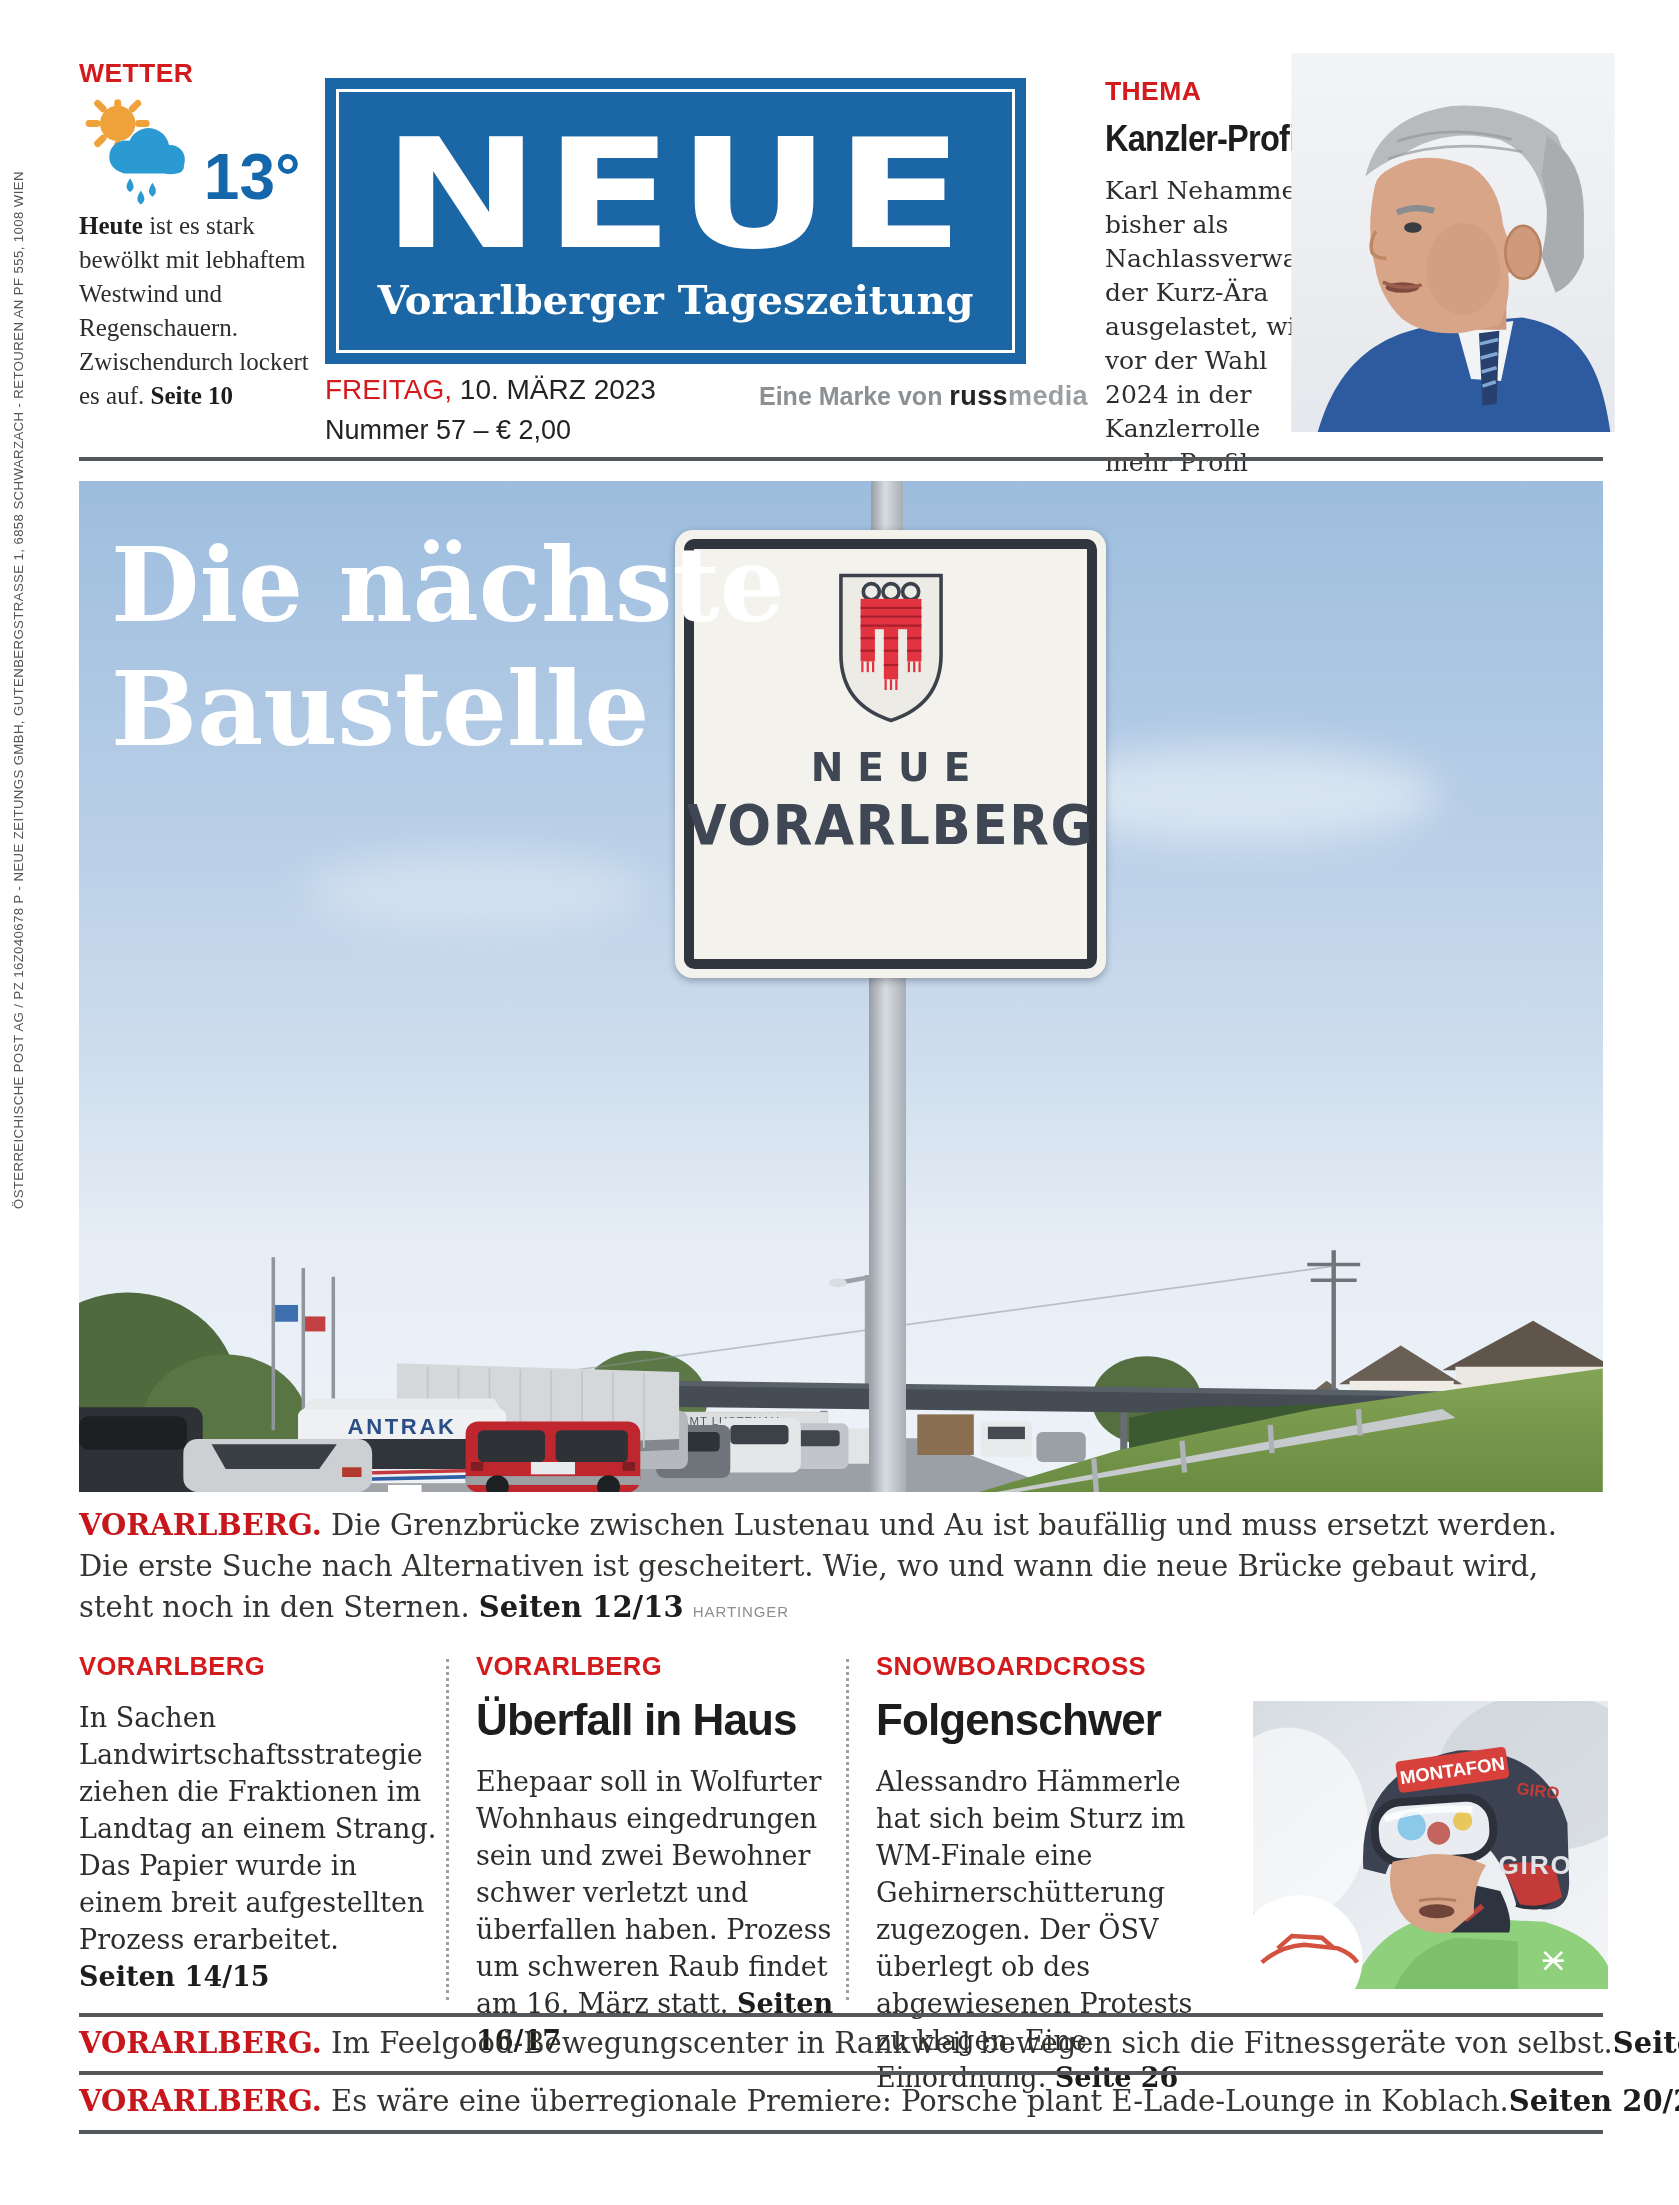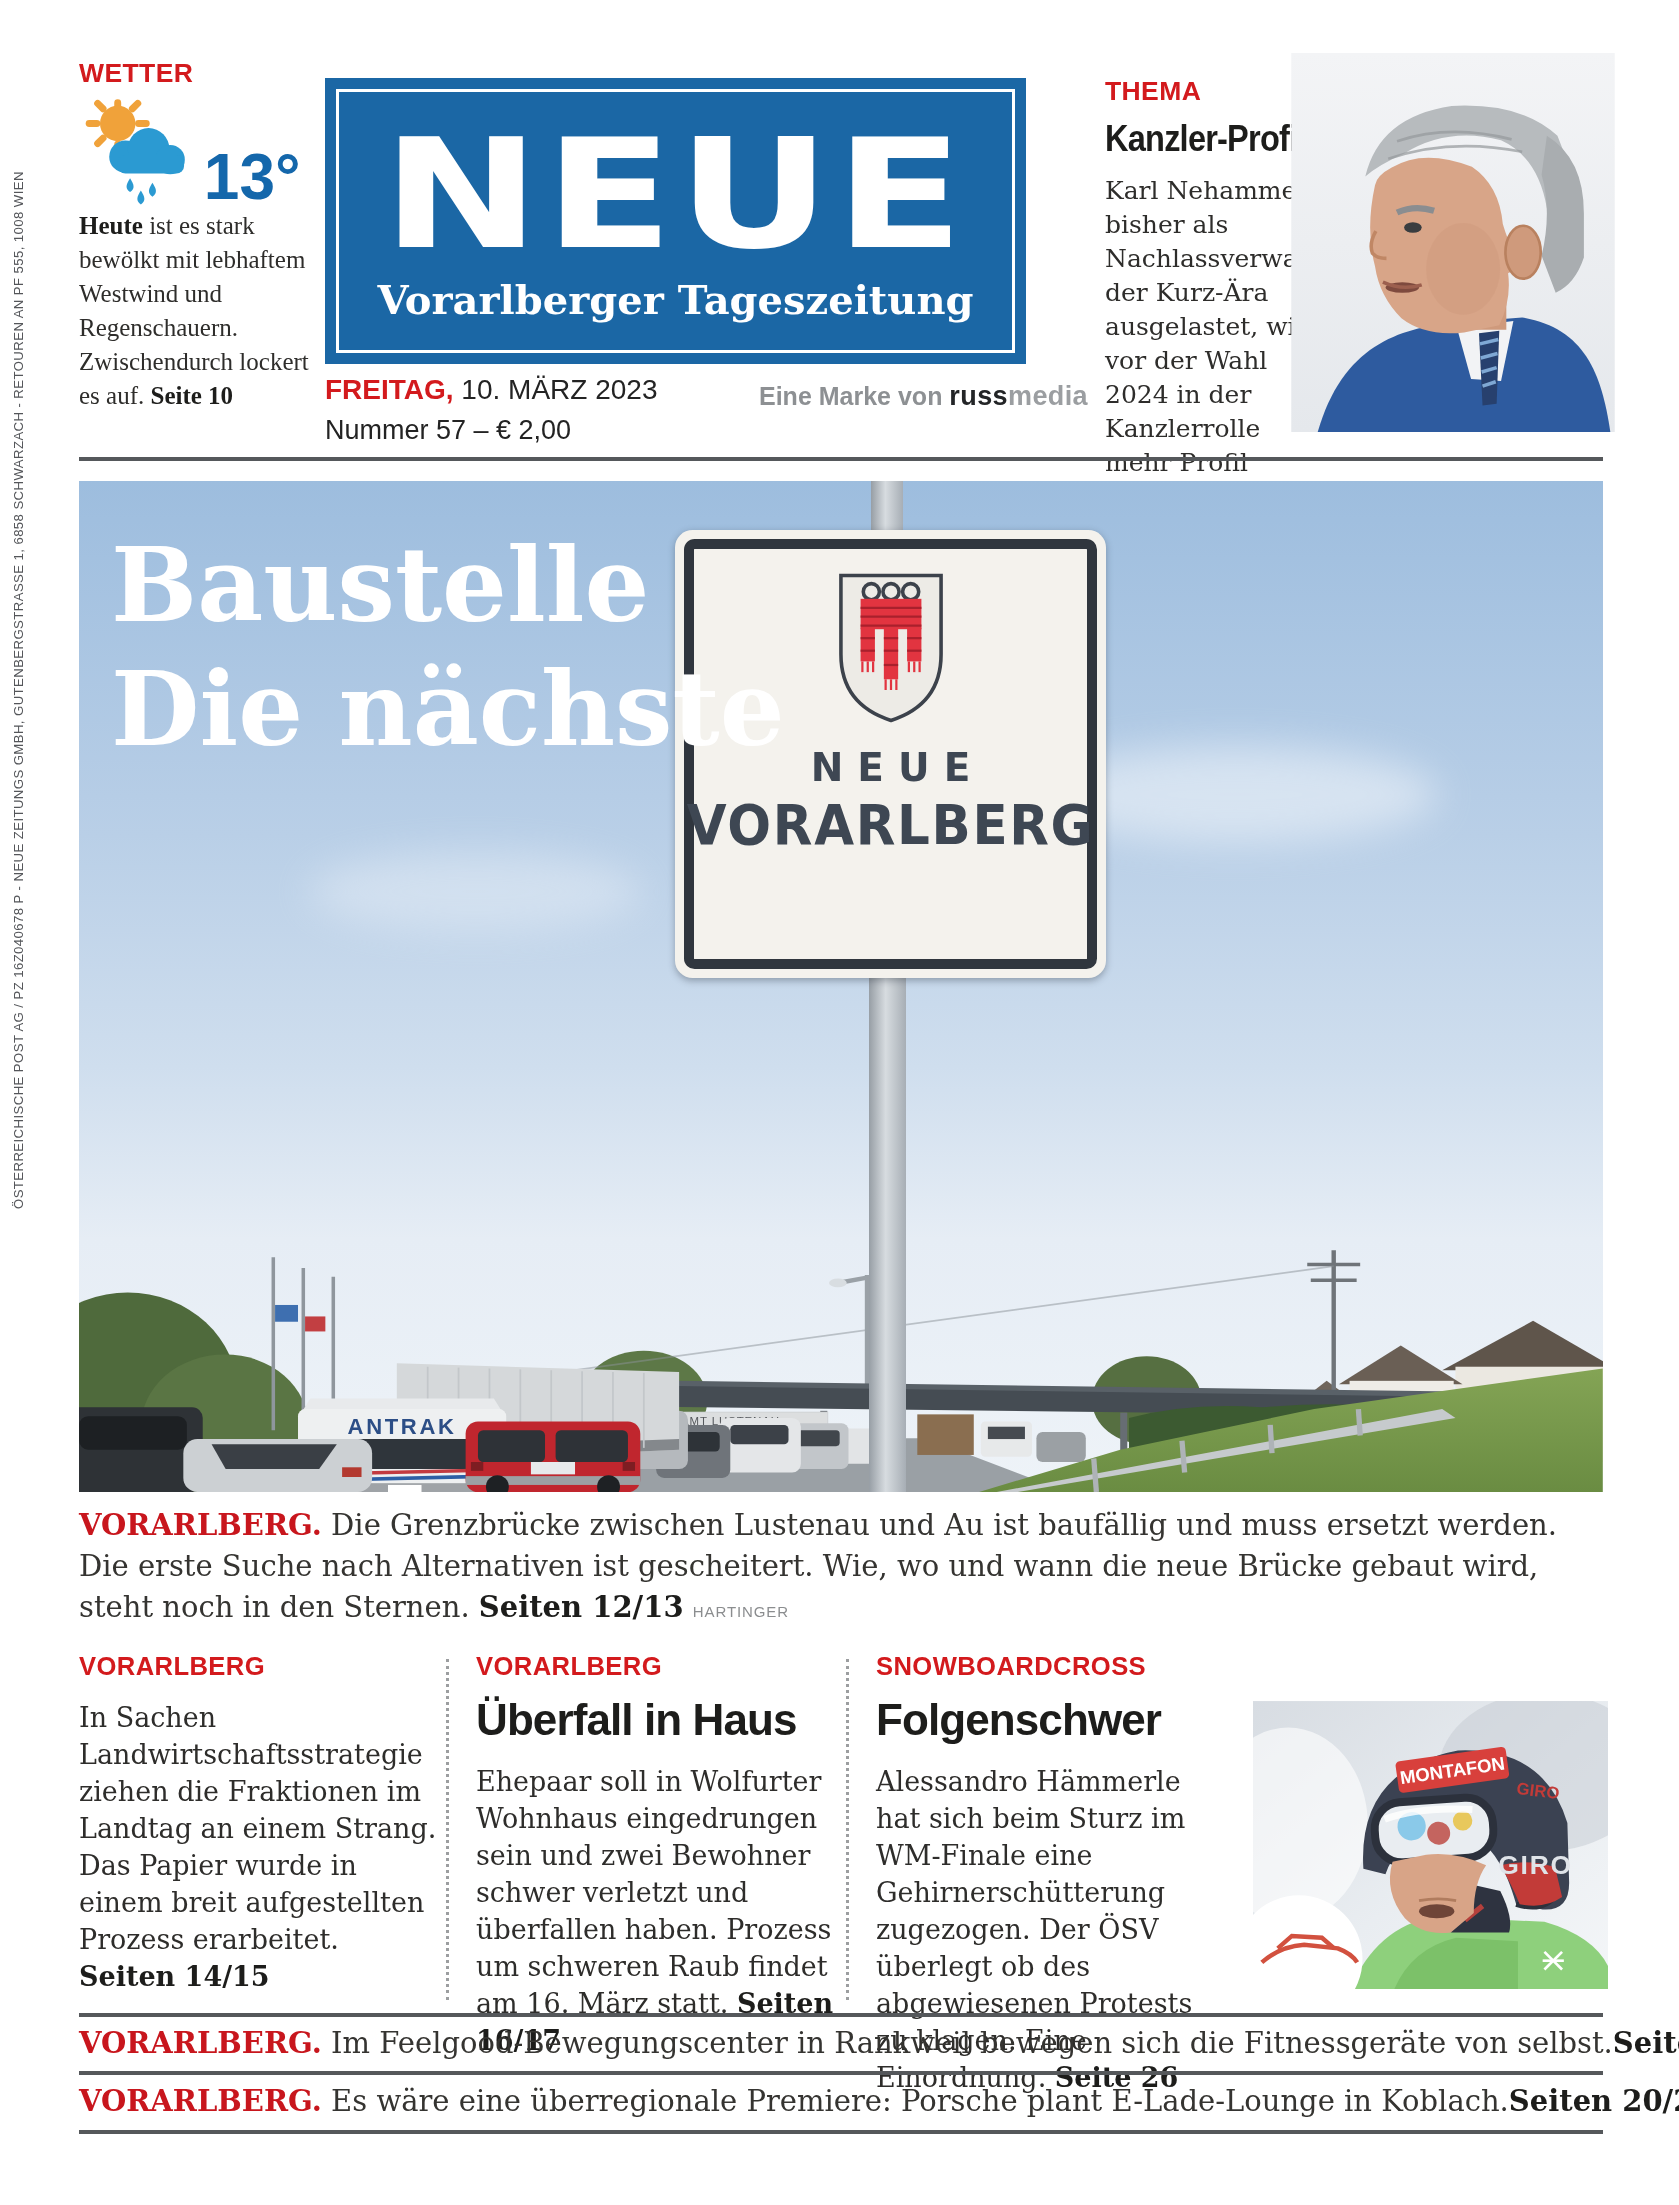--- a/index.html
+++ b/index.html
@@ -19,21 +19,21 @@
   .w-text{font-family:Liberation Serif, serif;font-size:25px;line-height:34px;color:#2e2d2b;}
   .b{font-weight:bold;color:#1d1d1b;}
 
   .masthead{position:absolute;left:325px;top:78px;width:701px;height:286px;background:#1b67a5;}
   .mast-inner{position:absolute;left:10.6px;top:10.6px;right:10.6px;bottom:10.6px;border:3.5px solid #ffffff;
               display:flex;flex-direction:column;align-items:center;justify-content:center;}
   .mast-name{font-family:"DejaVu Sans",sans-serif;font-weight:bold;font-size:152px;line-height:1;
              color:#ffffff;letter-spacing:3.5px;transform:scaleX(1.24);}
   .mast-tag{font-family:"DejaVu Serif",serif;font-weight:bold;font-size:40px;color:#ffffff;margin-top:5.3px;}
   .dateline{position:absolute;left:325px;top:374px;font-size:28px;color:#232323;}
-  .dateline .day{color:#d31a1d;font-weight:bold;text-align:right;}
+  .dateline .day{color:#d31a1d;font-weight:normal;text-align:right;}
   .issueline{position:absolute;left:325px;top:415px;font-size:27px;color:#232323;}
   .brand{position:absolute;left:759px;top:381px;width:293px;text-align:right;white-space:nowrap;}
   .brand-prefix{font-size:25px;font-weight:600;color:#8d9093;}
   .brand-bold{font-size:27px;font-weight:800;color:#232527;letter-spacing:0.4px;}
   .brand-light{font-size:27px;font-weight:800;color:#9b9ea1;letter-spacing:0.4px;}
 
   .thema{position:absolute;left:1105px;top:76px;width:222px;}
   .thema-head{margin-top:10.6px;font-weight:800;font-size:37px;letter-spacing:-0.9px;color:#1d1d1b;
               white-space:nowrap;transform:scaleX(.88);transform-origin:left;}
   .thema-body{margin-top:14px;font-family:"DejaVu Serif",serif;font-size:25px;line-height:34px;color:#2e2d2b;}
@@ -186,22 +186,22 @@
     </svg>
   </div>
 
   <div class="header-rule"></div>
 
   <div class="photo">
     <div class="cloud" style="left:953px;top:265px;width:406px;height:97px;"></div>
     <div class="cloud" style="left:229px;top:371px;width:335px;height:79px;opacity:.3;"></div>
 
     <div class="photo-headline">
+      <div>Die nächste</div>
       <div>Baustelle</div>
-      <div>Die nächste</div>
     </div>
 
     <svg class="scene" width="1524" height="1011" viewBox="0 0 1727 1146">
       <defs>
         <linearGradient id="grassG" x1="0" y1="0" x2="0" y2="1">
           <stop offset="0" stop-color="#84a455"></stop>
             <stop offset="1" stop-color="#6a8c42"></stop>
         </linearGradient>
       </defs>
 

